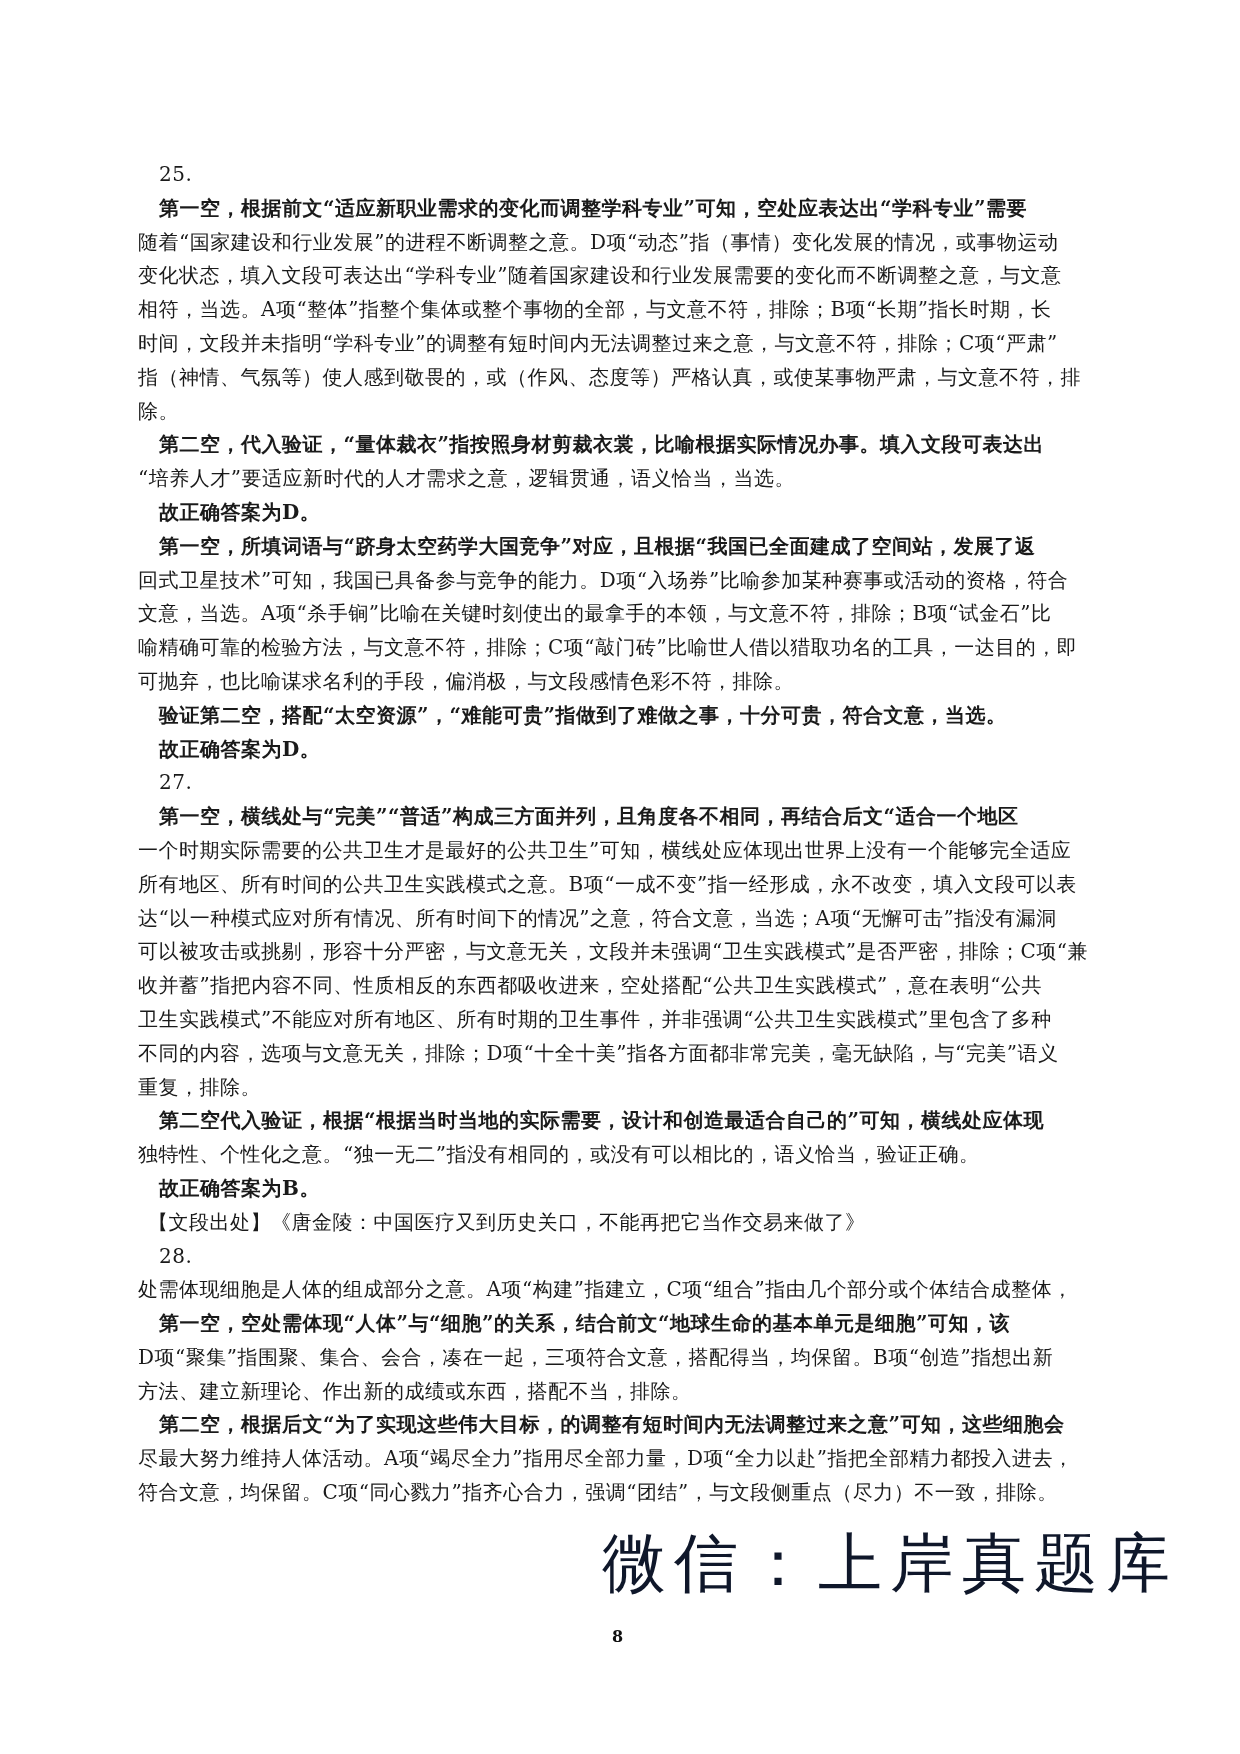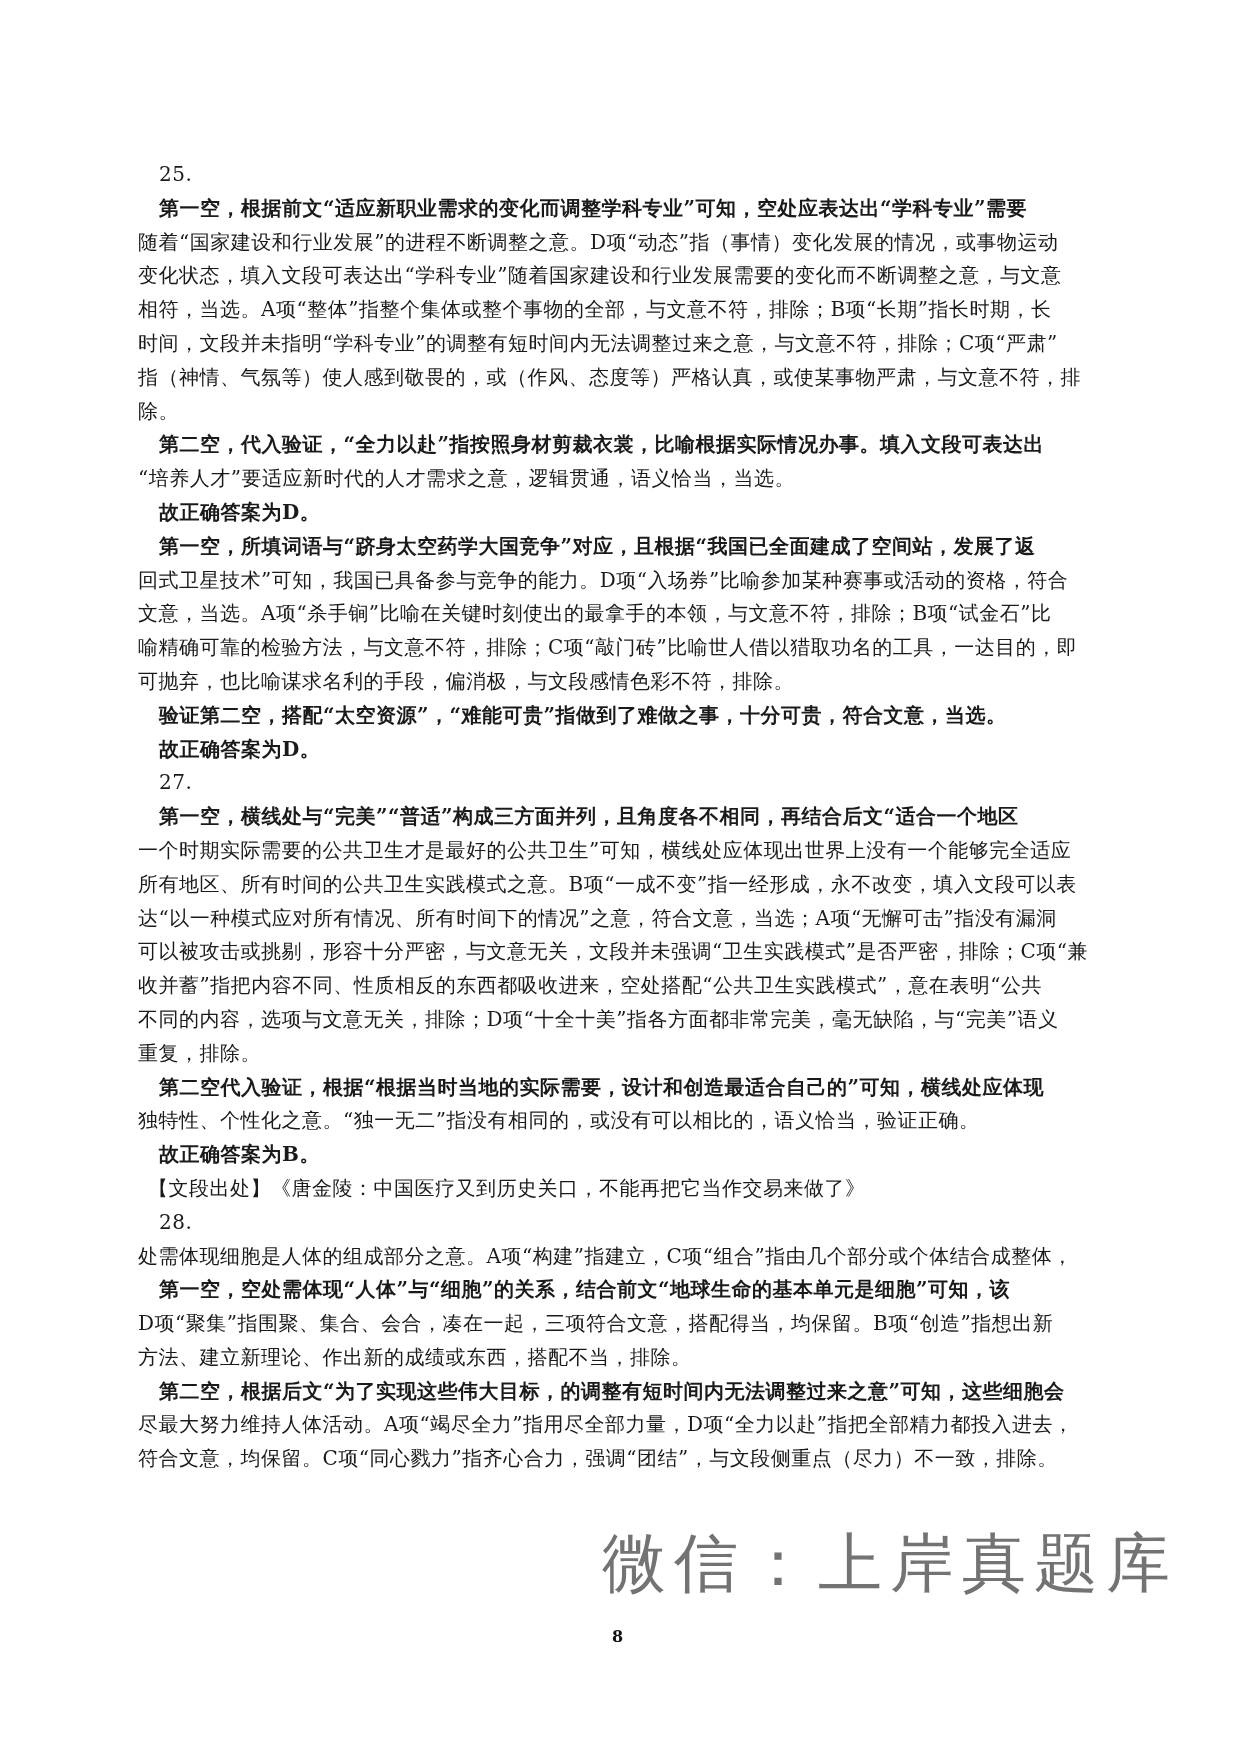--- a/index.html
+++ b/index.html
@@ -3,53 +3,54 @@
 <meta charset="utf-8">
 <style>
   html, body { margin:0; padding:0; background:#ffffff; }
   body { width:1240px; height:1754px; position:relative; overflow:hidden;
          font-family:"DejaVu Serif","Liberation Serif",serif; color:#1a1a1a; }
   .page { position:absolute; left:138px; top:158px; width:980px; }
   .line { font-size:20px; line-height:33.8px; white-space:nowrap; letter-spacing:0.5px; }
   .indent { padding-left:21px;font-weight:bold; }
   .qnum { padding-left:21px; }
   .src { padding-left:10px; }
-  .watermark { position:absolute; left:602px; top:1520px; font-size:64px; color:#737373;
+  .watermark { position:absolute; left:602px; top:1520px; font-size:64px; color:#0f172a;
                letter-spacing:8px; font-family:Liberation Sans, sans-serif; font-weight:200;text-align:center; }
   .pagenum { position:absolute; left:612px; top:1627px; font-size:16px; font-weight:bold; color:#111; }
 </style>
 </head>
 <body>
 
 <div class="page" id="doc">
     <div class="line qnum">25.</div>
     <div class="line indent">第一空，根据前文“适应新职业需求的变化而调整学科专业”可知，空处应表达出“学科专业”需要</div>
     <div class="line ">随着“国家建设和行业发展”的进程不断调整之意。D项“动态”指（事情）变化发展的情况，或事物运动</div>
     <div class="line ">变化状态，填入文段可表达出“学科专业”随着国家建设和行业发展需要的变化而不断调整之意，与文意</div>
     <div class="line ">相符，当选。A项“整体”指整个集体或整个事物的全部，与文意不符，排除；B项“长期”指长时期，长</div>
     <div class="line ">时间，文段并未指明“学科专业”的调整有短时间内无法调整过来之意，与文意不符，排除；C项“严肃”</div>
     <div class="line ">指（神情、气氛等）使人感到敬畏的，或（作风、态度等）严格认真，或使某事物严肃，与文意不符，排</div>
     <div class="line ">除。</div>
-    <div class="line indent">第二空，代入验证，“全力以赴”指按照身材剪裁衣裳，比喻根据实际情况办事。填入文段可表达出</div>
+    <div class="line indent">第二空，代入验证，“量体裁衣”指按照身材剪裁衣裳，比喻根据实际情况办事。填入文段可表达出</div>
     <div class="line ">“培养人才”要适应新时代的人才需求之意，逻辑贯通，语义恰当，当选。</div>
     <div class="line indent">故正确答案为D。</div>
     <div class="line indent">第一空，所填词语与“跻身太空药学大国竞争”对应，且根据“我国已全面建成了空间站，发展了返</div>
     <div class="line ">回式卫星技术”可知，我国已具备参与竞争的能力。D项“入场券”比喻参加某种赛事或活动的资格，符合</div>
     <div class="line ">文意，当选。A项“杀手锏”比喻在关键时刻使出的最拿手的本领，与文意不符，排除；B项“试金石”比</div>
     <div class="line ">喻精确可靠的检验方法，与文意不符，排除；C项“敲门砖”比喻世人借以猎取功名的工具，一达目的，即</div>
     <div class="line ">可抛弃，也比喻谋求名利的手段，偏消极，与文段感情色彩不符，排除。</div>
     <div class="line indent">验证第二空，搭配“太空资源”，“难能可贵”指做到了难做之事，十分可贵，符合文意，当选。</div>
     <div class="line indent">故正确答案为D。</div>
     <div class="line qnum">27.</div>
     <div class="line indent">第一空，横线处与“完美”“普适”构成三方面并列，且角度各不相同，再结合后文“适合一个地区</div>
     <div class="line ">一个时期实际需要的公共卫生才是最好的公共卫生”可知，横线处应体现出世界上没有一个能够完全适应</div>
     <div class="line ">所有地区、所有时间的公共卫生实践模式之意。B项“一成不变”指一经形成，永不改变，填入文段可以表</div>
     <div class="line ">达“以一种模式应对所有情况、所有时间下的情况”之意，符合文意，当选；A项“无懈可击”指没有漏洞</div>
     <div class="line ">可以被攻击或挑剔，形容十分严密，与文意无关，文段并未强调“卫生实践模式”是否严密，排除；C项“兼</div>
     <div class="line ">收并蓄”指把内容不同、性质相反的东西都吸收进来，空处搭配“公共卫生实践模式”，意在表明“公共</div>
+    <div class="line ">卫生实践模式”不能应对所有地区、所有时期的卫生事件，并非强调“公共卫生实践模式”里包含了多种</div>
     <div class="line ">不同的内容，选项与文意无关，排除；D项“十全十美”指各方面都非常完美，毫无缺陷，与“完美”语义</div>
     <div class="line ">重复，排除。</div>
     <div class="line indent">第二空代入验证，根据“根据当时当地的实际需要，设计和创造最适合自己的”可知，横线处应体现</div>
     <div class="line ">独特性、个性化之意。“独一无二”指没有相同的，或没有可以相比的，语义恰当，验证正确。</div>
     <div class="line indent">故正确答案为B。</div>
     <div class="line src">【文段出处】《唐金陵：中国医疗又到历史关口，不能再把它当作交易来做了》</div>
     <div class="line qnum">28.</div>
     <div class="line ">处需体现细胞是人体的组成部分之意。A项“构建”指建立，C项“组合”指由几个部分或个体结合成整体，</div>
     <div class="line indent">第一空，空处需体现“人体”与“细胞”的关系，结合前文“地球生命的基本单元是细胞”可知，该</div>
     <div class="line ">D项“聚集”指围聚、集合、会合，凑在一起，三项符合文意，搭配得当，均保留。B项“创造”指想出新</div>

